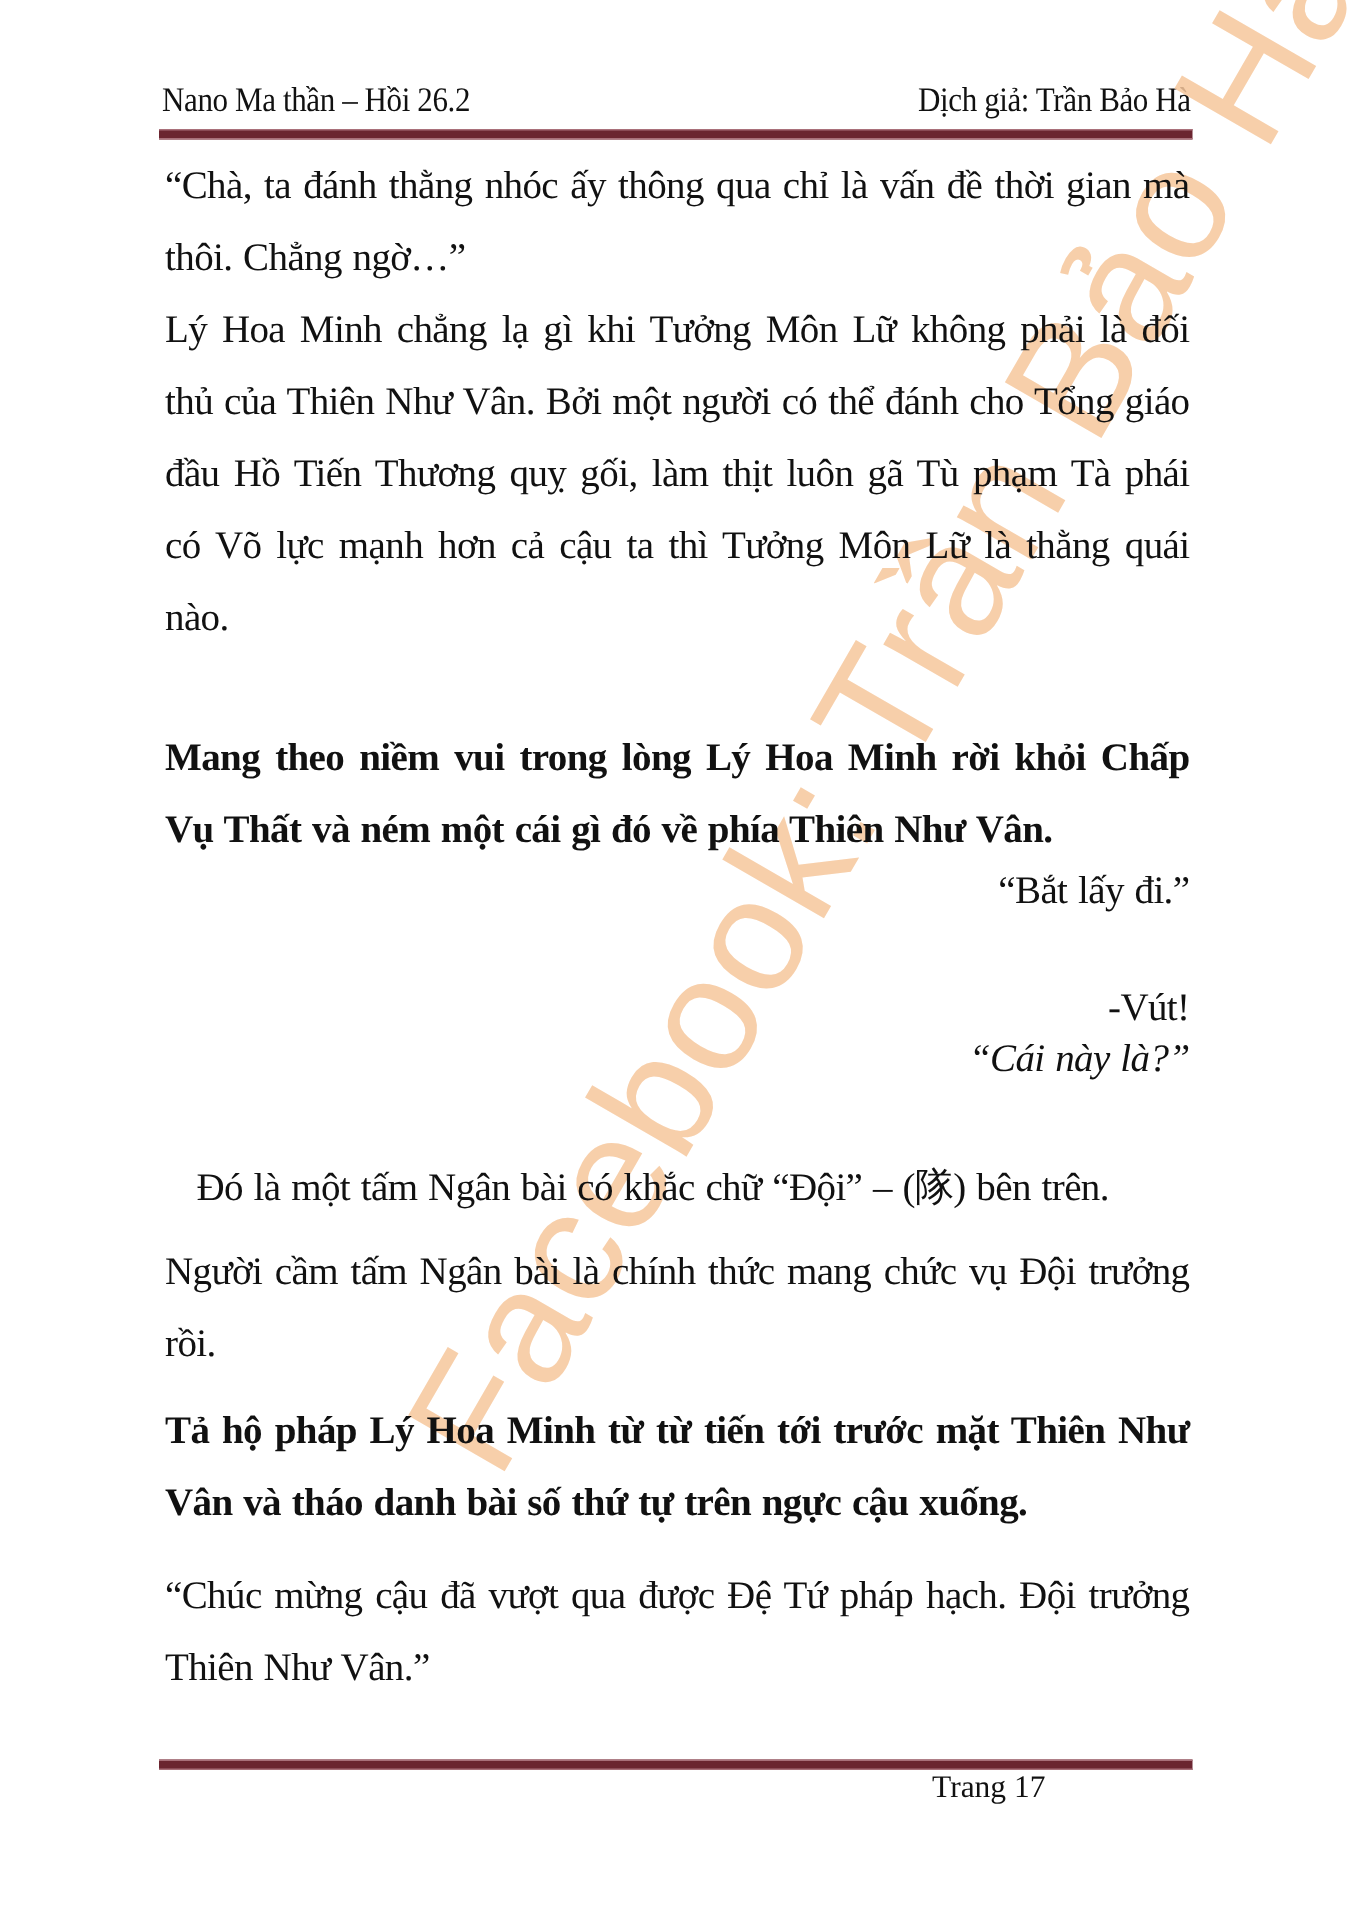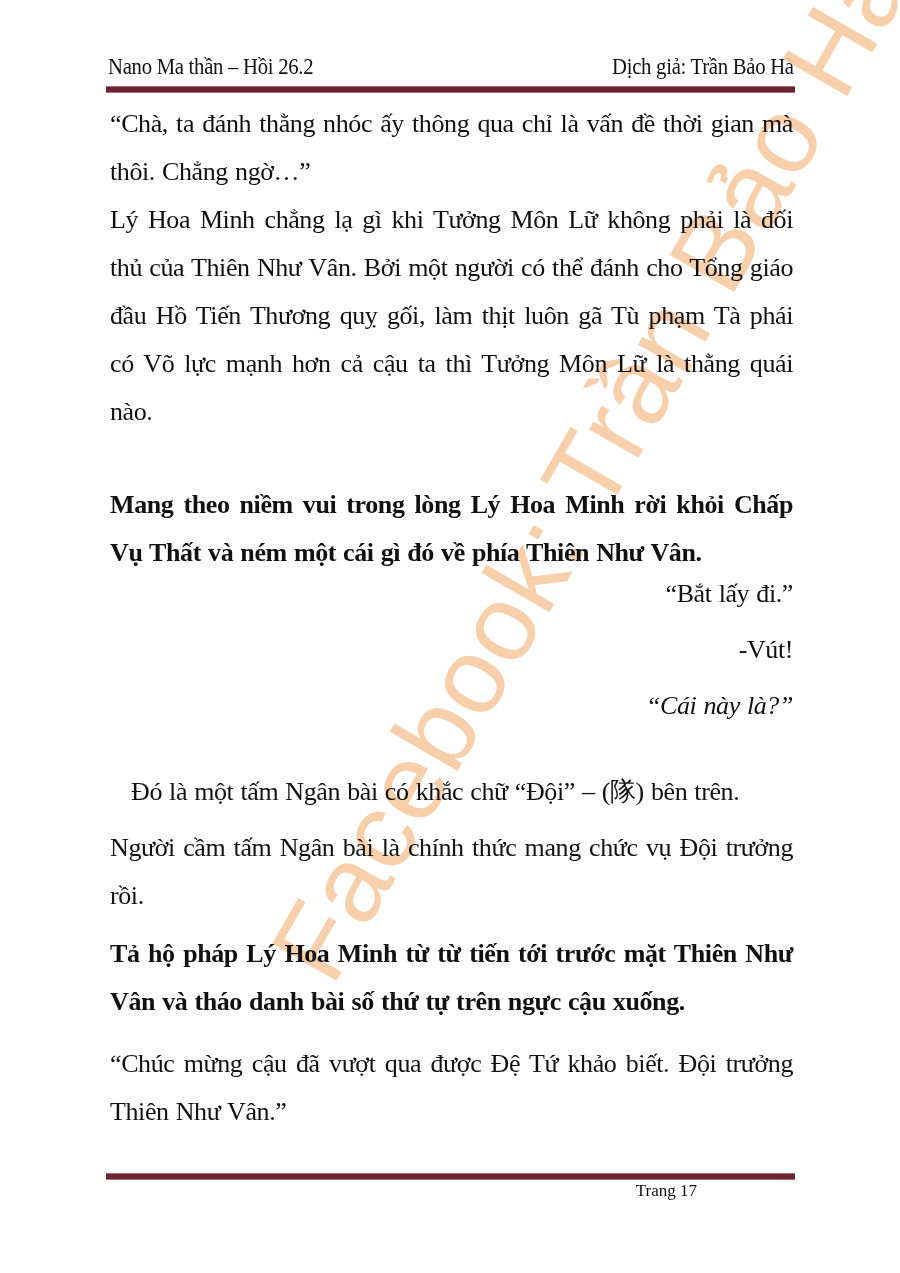--- a/index.html
+++ b/index.html
@@ -62,33 +62,33 @@
       margin: 0 0 12px 0;
       text-align: justify;
       transform-origin: left top;
     }
     .para.short { text-align: right; }
 
     .p0 { position: absolute; top: 0px; }
     .p1 { position: absolute; top: 96px; }
     .p2 { position: absolute; top: 381px; font-weight: bold; }
     .p3 { position: absolute; top: 470px; }
-    .p4 { position: absolute; top: 526px; }
+    .p4 { position: absolute; top: 548px; }
     .p5 { position: absolute; top: 582px; font-style: italic; }
     .p6 { position: absolute; top: 668px; margin-left: 21px; }
     .p7 { position: absolute; top: 724px; }
     .p8 { position: absolute; top: 830px; font-weight: bold; }
     .p9 { position: absolute; top: 940px; }
     .para { width: 683px; letter-spacing: -0.4px; word-spacing: 1px; }
 
     .footer {
       position: absolute;
       right: 107px;
       top: 1180px;
-      font-size: 17px;
+      font-size: 21px;
       line-height: 22px;
     }
 
     .watermark {
       position: absolute;
       left: 95px;
       top: 560px;
       width: 820px;
       font-family: "Liberation Sans", "DejaVu Sans", sans-serif;
       font-size: 108px;
@@ -120,20 +120,20 @@
   <div class="body-text">
     <p class="para p0">“Chà, ta đánh thằng nhóc ấy thông qua chỉ là vấn đề thời gian mà thôi. Chẳng ngờ…”</p>
     <p class="para p1">Lý Hoa Minh chẳng lạ gì khi Tưởng Môn Lữ không phải là đối thủ của Thiên Như Vân. Bởi một người có thể đánh cho Tổng giáo đầu Hồ Tiến Thương quỵ gối, làm thịt luôn gã Tù phạm Tà phái có Võ lực mạnh hơn cả cậu ta thì Tưởng Môn Lữ là thằng quái nào.</p>
     <p class="para p2">Mang theo niềm vui trong lòng Lý Hoa Minh rời khỏi Chấp Vụ Thất và ném một cái gì đó về phía Thiên Như Vân.</p>
     <p class="para short p3">“Bắt lấy đi.”</p>
     <p class="para short p4">-Vút!</p>
     <p class="para short p5">“Cái này là?”</p>
     <p class="para p6">Đó là một tấm Ngân bài có khắc chữ “Đội” – (隊) bên trên.</p>
     <p class="para p7">Người cầm tấm Ngân bài là chính thức mang chức vụ Đội trưởng rồi.</p>
     <p class="para p8">Tả hộ pháp Lý Hoa Minh từ từ tiến tới trước mặt Thiên Như Vân và tháo danh bài số thứ tự trên ngực cậu xuống.</p>
-    <p class="para p9">“Chúc mừng cậu đã vượt qua được Đệ Tứ khảo biết. Đội trưởng Thiên Như Vân.”</p>
+    <p class="para p9">“Chúc mừng cậu đã vượt qua được Đệ Tứ pháp hạch. Đội trưởng Thiên Như Vân.”</p>
   </div>
 
   <div class="rule bottom"></div>
 
   <div class="footer">Trang 17</div>
 
 </div>
 
 </body></html>

